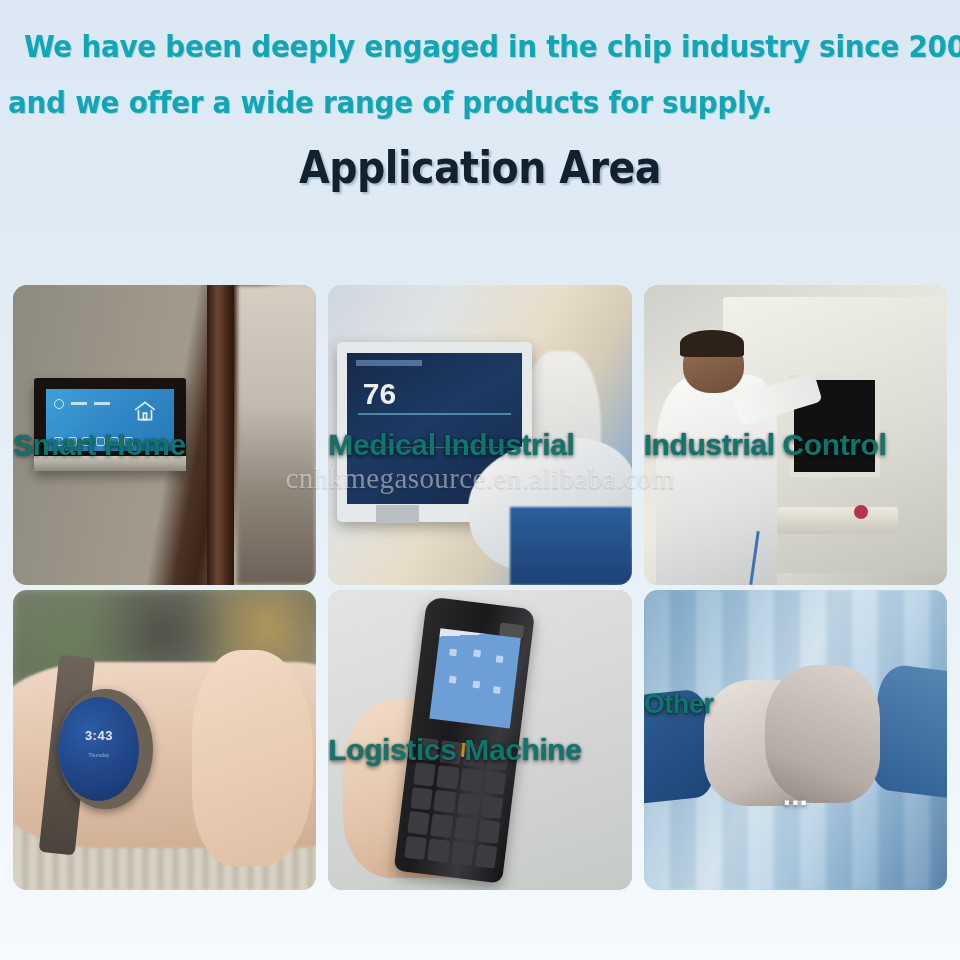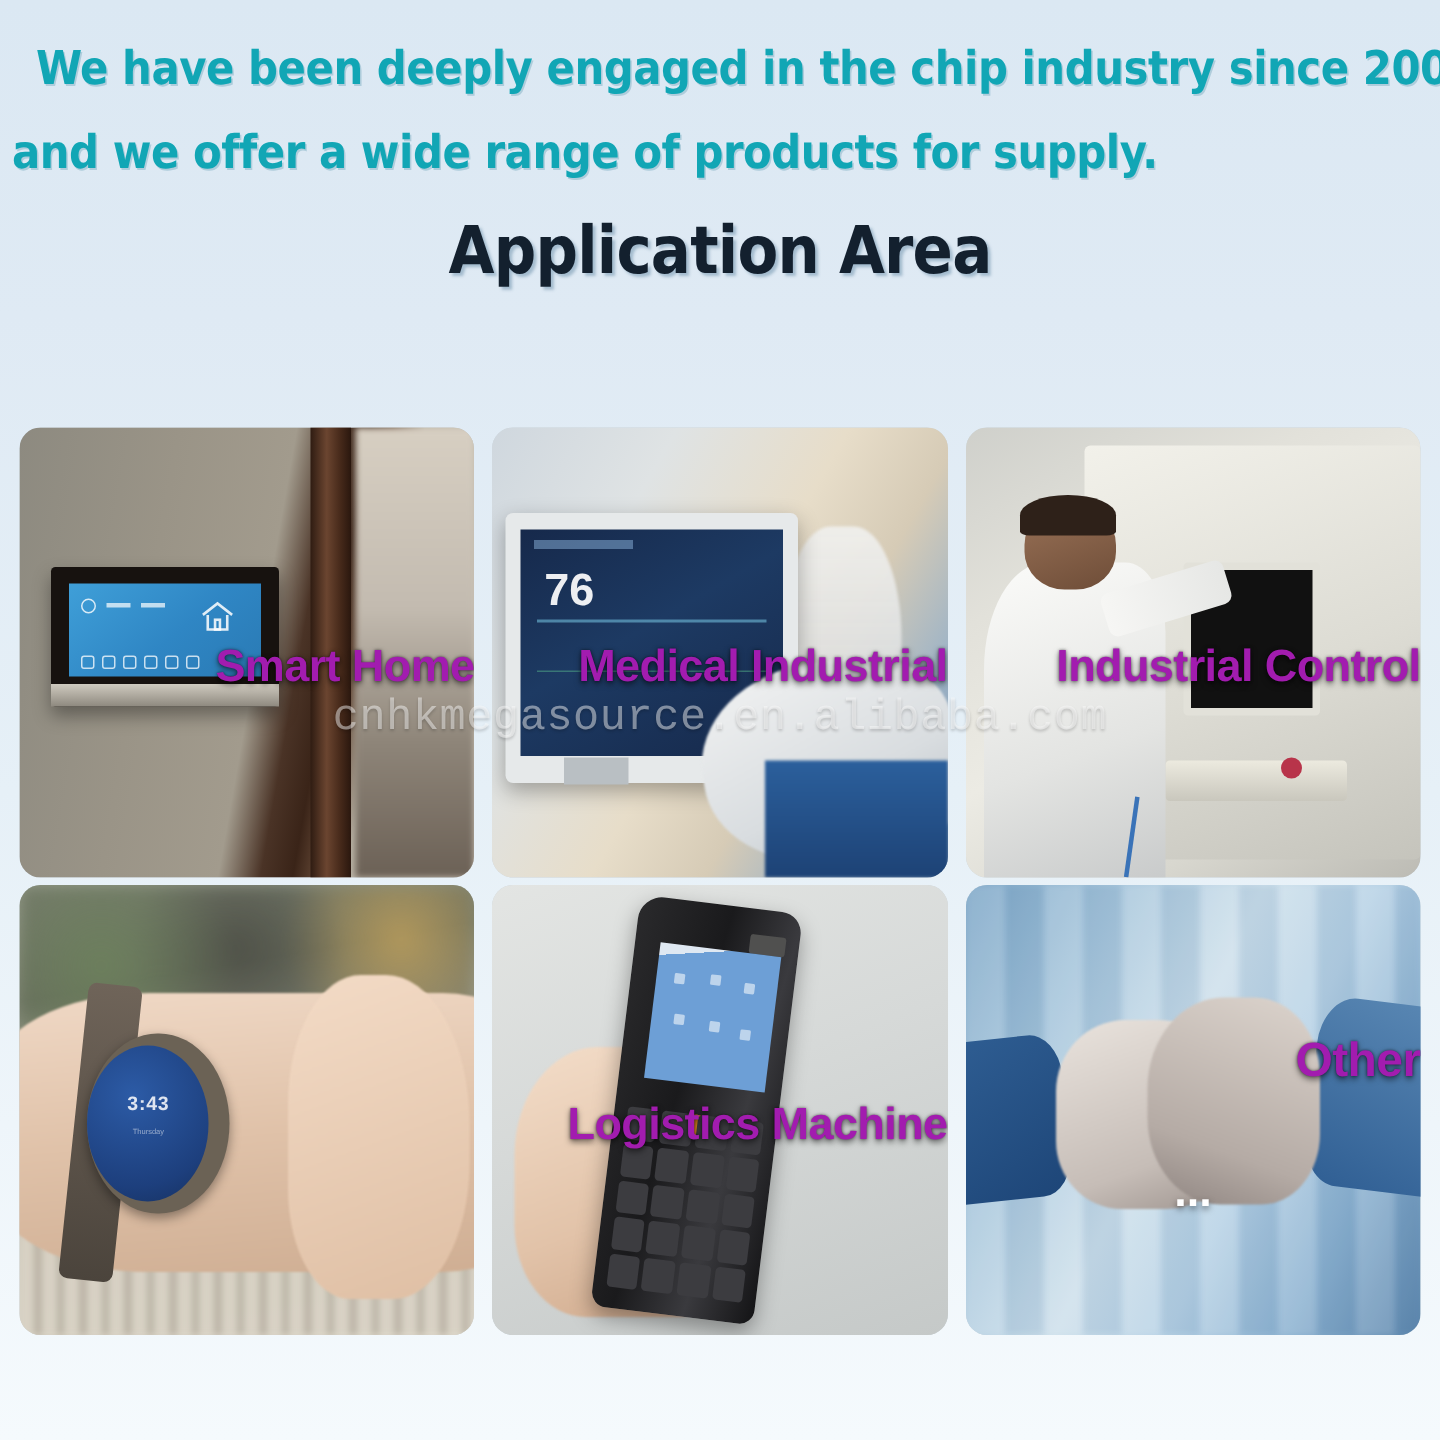--- a/index.html
+++ b/index.html
@@ -49,23 +49,23 @@
   .tile {
     position:relative;
     border-radius:14px;
     overflow:hidden;
     background:#c9d3da;
   }
   .tile .scene { position:absolute; inset:0; }
   .tile-label {
     position:absolute;
     left:0; right:0;
-    color:#a21caf;
+    color:#0f766e;
     font-weight:bold;
-    text-align:right;
+    text-align:left;
     font-size:30px;
     letter-spacing:-0.4px;
     text-shadow:0 2px 4px rgba(0,0,0,.55), 0 0 2px rgba(0,0,0,.5);
     z-index:6;
     line-height:1.04;
   }
   .lbl-mid { top:144px; }
 
   
   .t1 .scene {
@@ -306,36 +306,36 @@
     background:linear-gradient(160deg,#e9e3dd,#c6bdb7 70%,#9d938e);
     border-radius:38% 44% 40% 36%;
     filter:blur(.6px);
   }
   .t6 .hand-r {
     position:absolute; left:40%; top:25%; width:38%; height:46%;
     background:linear-gradient(200deg,#dcd4cd,#b5aba5 70%,#8e8480);
     border-radius:44% 38% 34% 42%;
     filter:blur(.6px);
   }
-  .t6 .lbl-other { top:100px; font-size:32px; }
+  .t6 .lbl-other { top:100px; font-size:27px; }
   .t6 .dots { position:absolute; left:0; right:0; top:188px; text-align:center; color:#fff;
     font-size:30px; font-weight:bold; text-shadow:0 2px 4px rgba(0,0,0,.5); z-index:6; }
 
   
   .watermark {
     position:absolute;
     left:0; right:0; top:462px;
     text-align:center;
     font-size:29px;
     color:rgba(255,255,255,.46);
     letter-spacing:.4px;
     z-index:20;
     pointer-events:none;
     text-shadow:0 1px 2px rgba(0,0,0,.18);
-    font-family:Liberation Mono, monospace;
+    font-family:Liberation Serif, serif;
   }
 </style>
 </head>
 <body>
 
 <div class="header">
   <div class="tagline l1">We have been deeply engaged in the chip industry since 2004,</div>
   <div class="tagline l2">and we offer a wide range of products for supply.</div>
   <div class="section-title">Application Area</div>
 </div>

